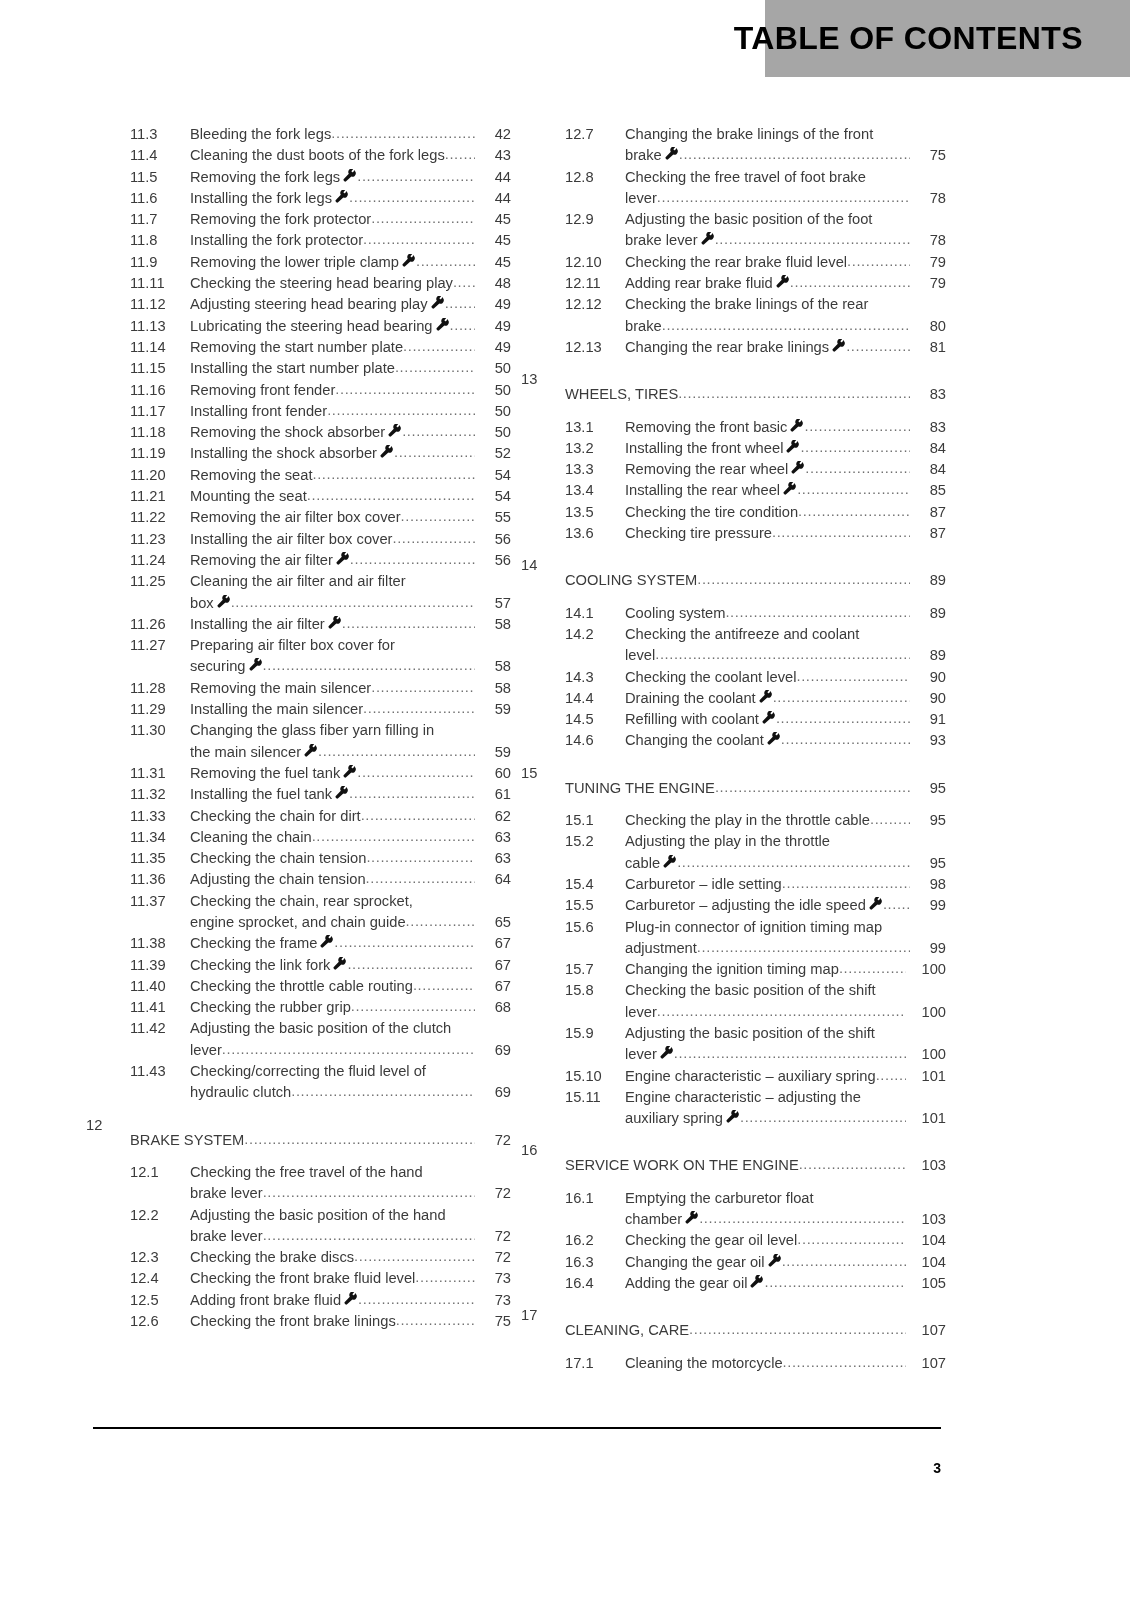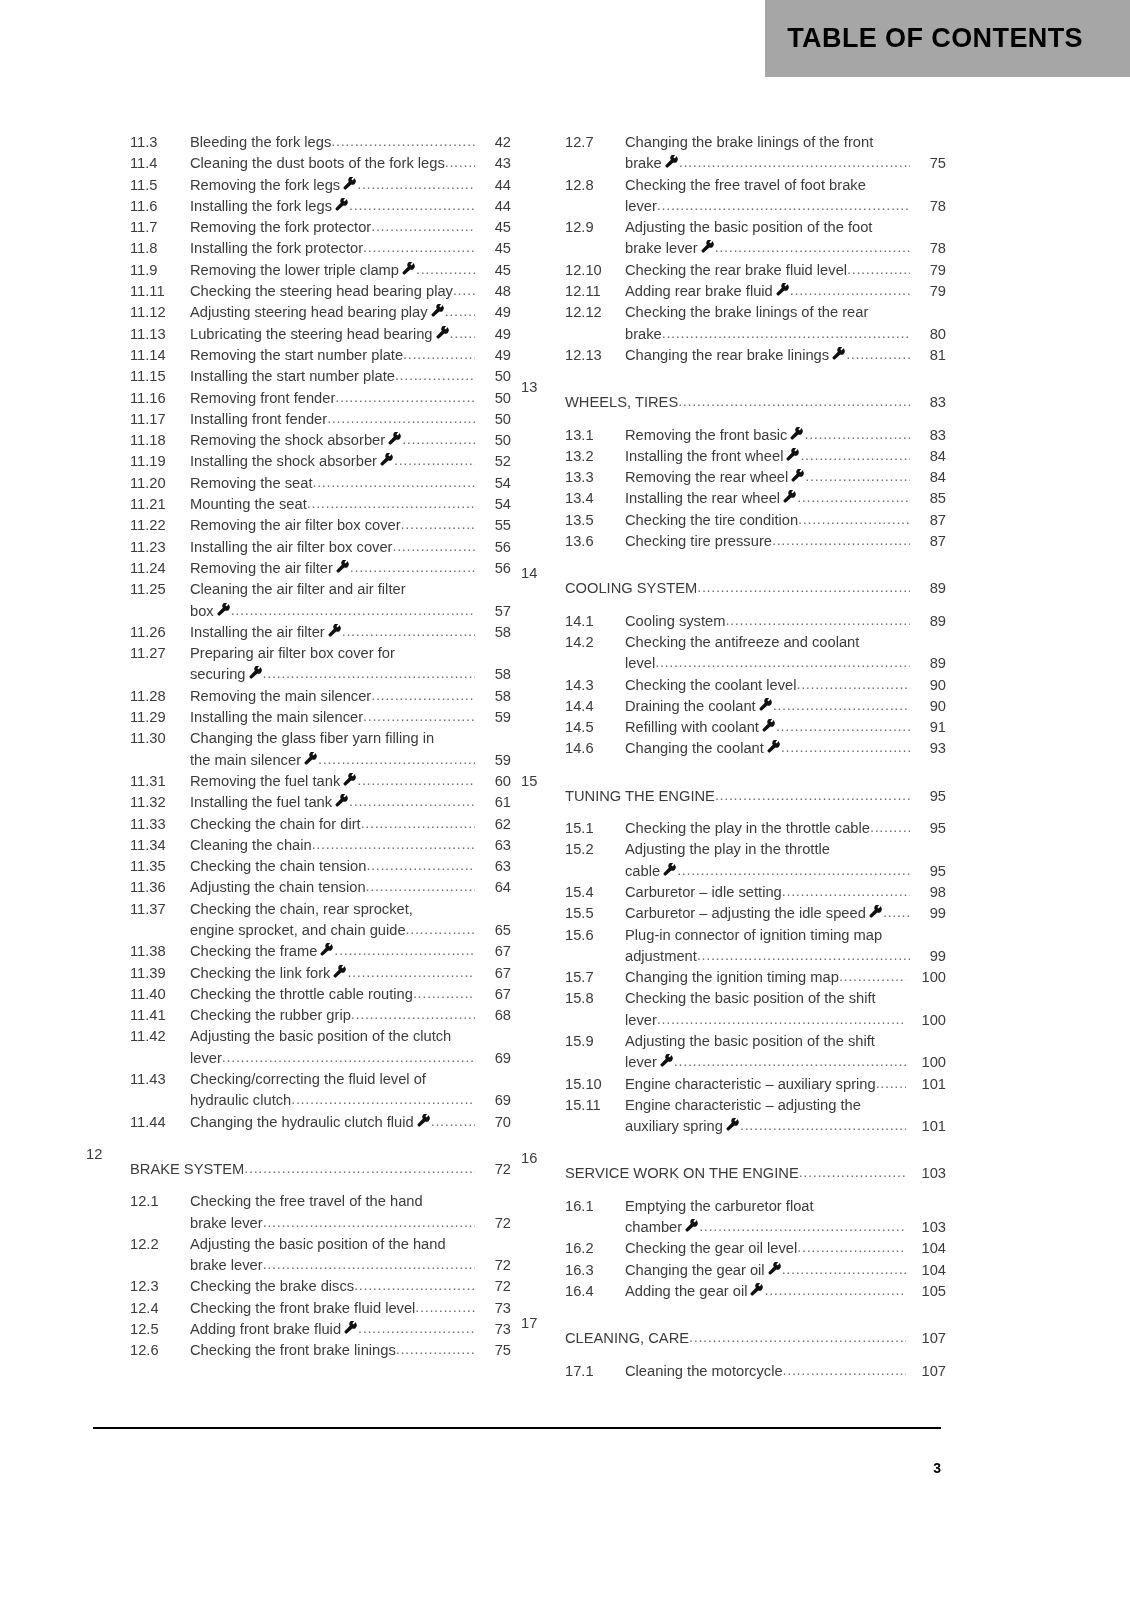--- a/index.html
+++ b/index.html
@@ -24,32 +24,32 @@
     width: 365px;
     height: 77px;
     background: #a6a6a6;
     display: flex;
     align-items: center;
     justify-content: flex-end;
     box-sizing: border-box;
     padding-right: 47px;
   }
   .header-title {
-    font-size: 27px;
+    font-size: 32px;
     font-weight: bold;
     letter-spacing: 0.4px;
     color: #000000;
     white-space: nowrap;
   }
 
   
   .toc {
     position: absolute;
     left: 0;
-    top: 132px;
+    top: 124px;
     width: 1130px;
     display: flex;
   }
   .col {
     width: 425px;
     box-sizing: border-box;
   }
   .col-left  { margin-left: 86px; }
   .col-right { margin-left: 10px; }
 
@@ -648,35 +648,20 @@
           <div class="line">
             <span class="txt">Checking/correcting the fluid level of</span>
           </div>
           <div class="line">
             <span class="txt">hydraulic clutch</span>
             <span class="dots"></span>
             <span class="pgbox">69</span>
           </div>
         </div>
       </div>
-      <div class="row">
-        <div class="num">11.44</div>
-        <div class="title-wrap">
-          <div class="line">
-            <span class="txt">Changing the hydraulic clutch fluid</span>
-            <span class="wrench">
-              <svg viewBox="0 0 16 16" width="13" height="13" aria-hidden="true">
-                <path fill="#111111" d="M14.6 1.6c-.15-.15-.4-.13-.53.03L12.3 3.9a.55.55 0 0 1-.8.05l-.9-.8a.55.55 0 0 1-.06-.78l1.8-2.1c.13-.16.09-.4-.09-.48a4.2 4.2 0 0 0-5.1 6.1L1.0 12.2a1.55 1.55 0 0 0-.05 2.1l.72.78a1.55 1.55 0 0 0 2.12.07l6.5-5.8a4.2 4.2 0 0 0 5.56-4.0 4.2 4.2 0 0 0-1.24-2.95z"></path>
-              </svg>
-            </span>
-            <span class="dots"></span>
-            <span class="pgbox">70</span>
-          </div>
-        </div>
-      </div>
       <div class="row chapter">
         <div class="num">12</div>
         <div class="title-wrap">
           <div class="line">
             <span class="txt">BRAKE SYSTEM</span>
             <span class="dots"></span>
             <span class="pgbox">72</span>
           </div>
         </div>
       </div>

